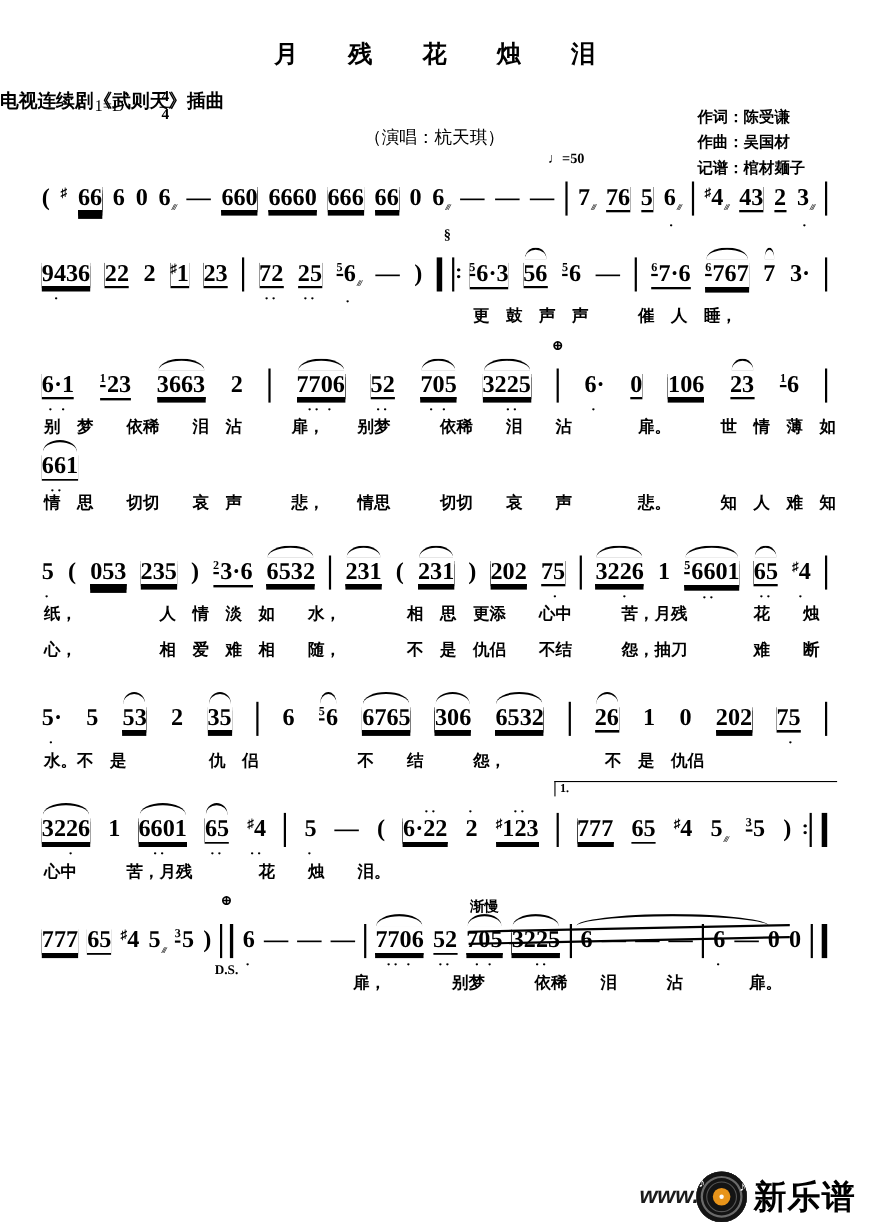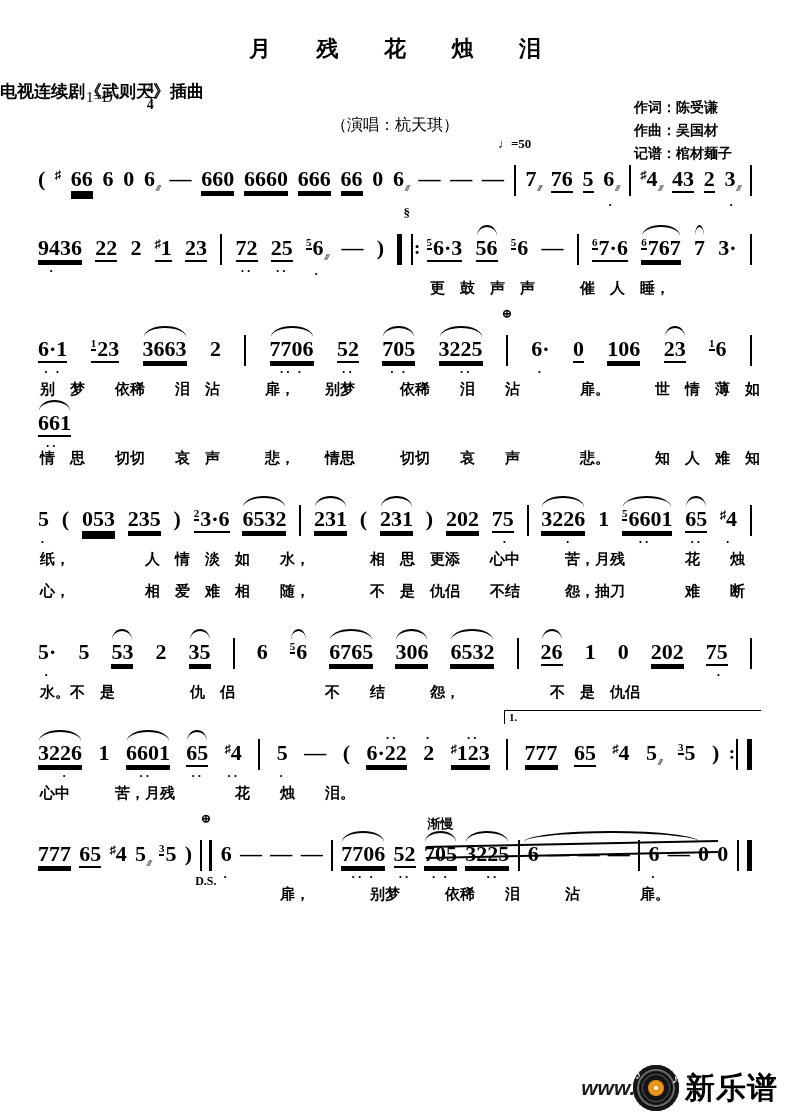--- a/index.html
+++ b/index.html
@@ -292,21 +292,21 @@
         <span class="tok"><span class="main">—</span></span>
         <span class="tok"><span class="main">—</span></span>
         <span class="tok"><span class="main">—</span></span>
         <span class="bar "></span>
         <span class="tok"><span class="main">6</span><span class="lo">·</span></span>
         <span class="tok"><span class="main">—</span></span>
         <span class="tok"><span class="main">0</span></span>
         <span class="tok"><span class="main">0</span></span>
         <span class="bar final"></span>
       </div>
-      <div class="lyric-row" style="padding-left: 242px;">扉，　　　　别梦　　　依稀　　泪　　　沾　　　　扉。</div>
+      <div class="lyric-row" style="padding-left: 242px; text-align: center;">扉，　　　　别梦　　　依稀　　泪　　　沾　　　　扉。</div>
     </div>
   </div>
 
 <div class="watermark">
   <span class="wm-url">www.5</span>
   <span class="vinyl">
     <span class="vinyl-note n1">♪</span>
     <span class="vinyl-note n2">♪</span>
     <span class="vinyl-center">
         <span class="vinyl-hole"></span>

